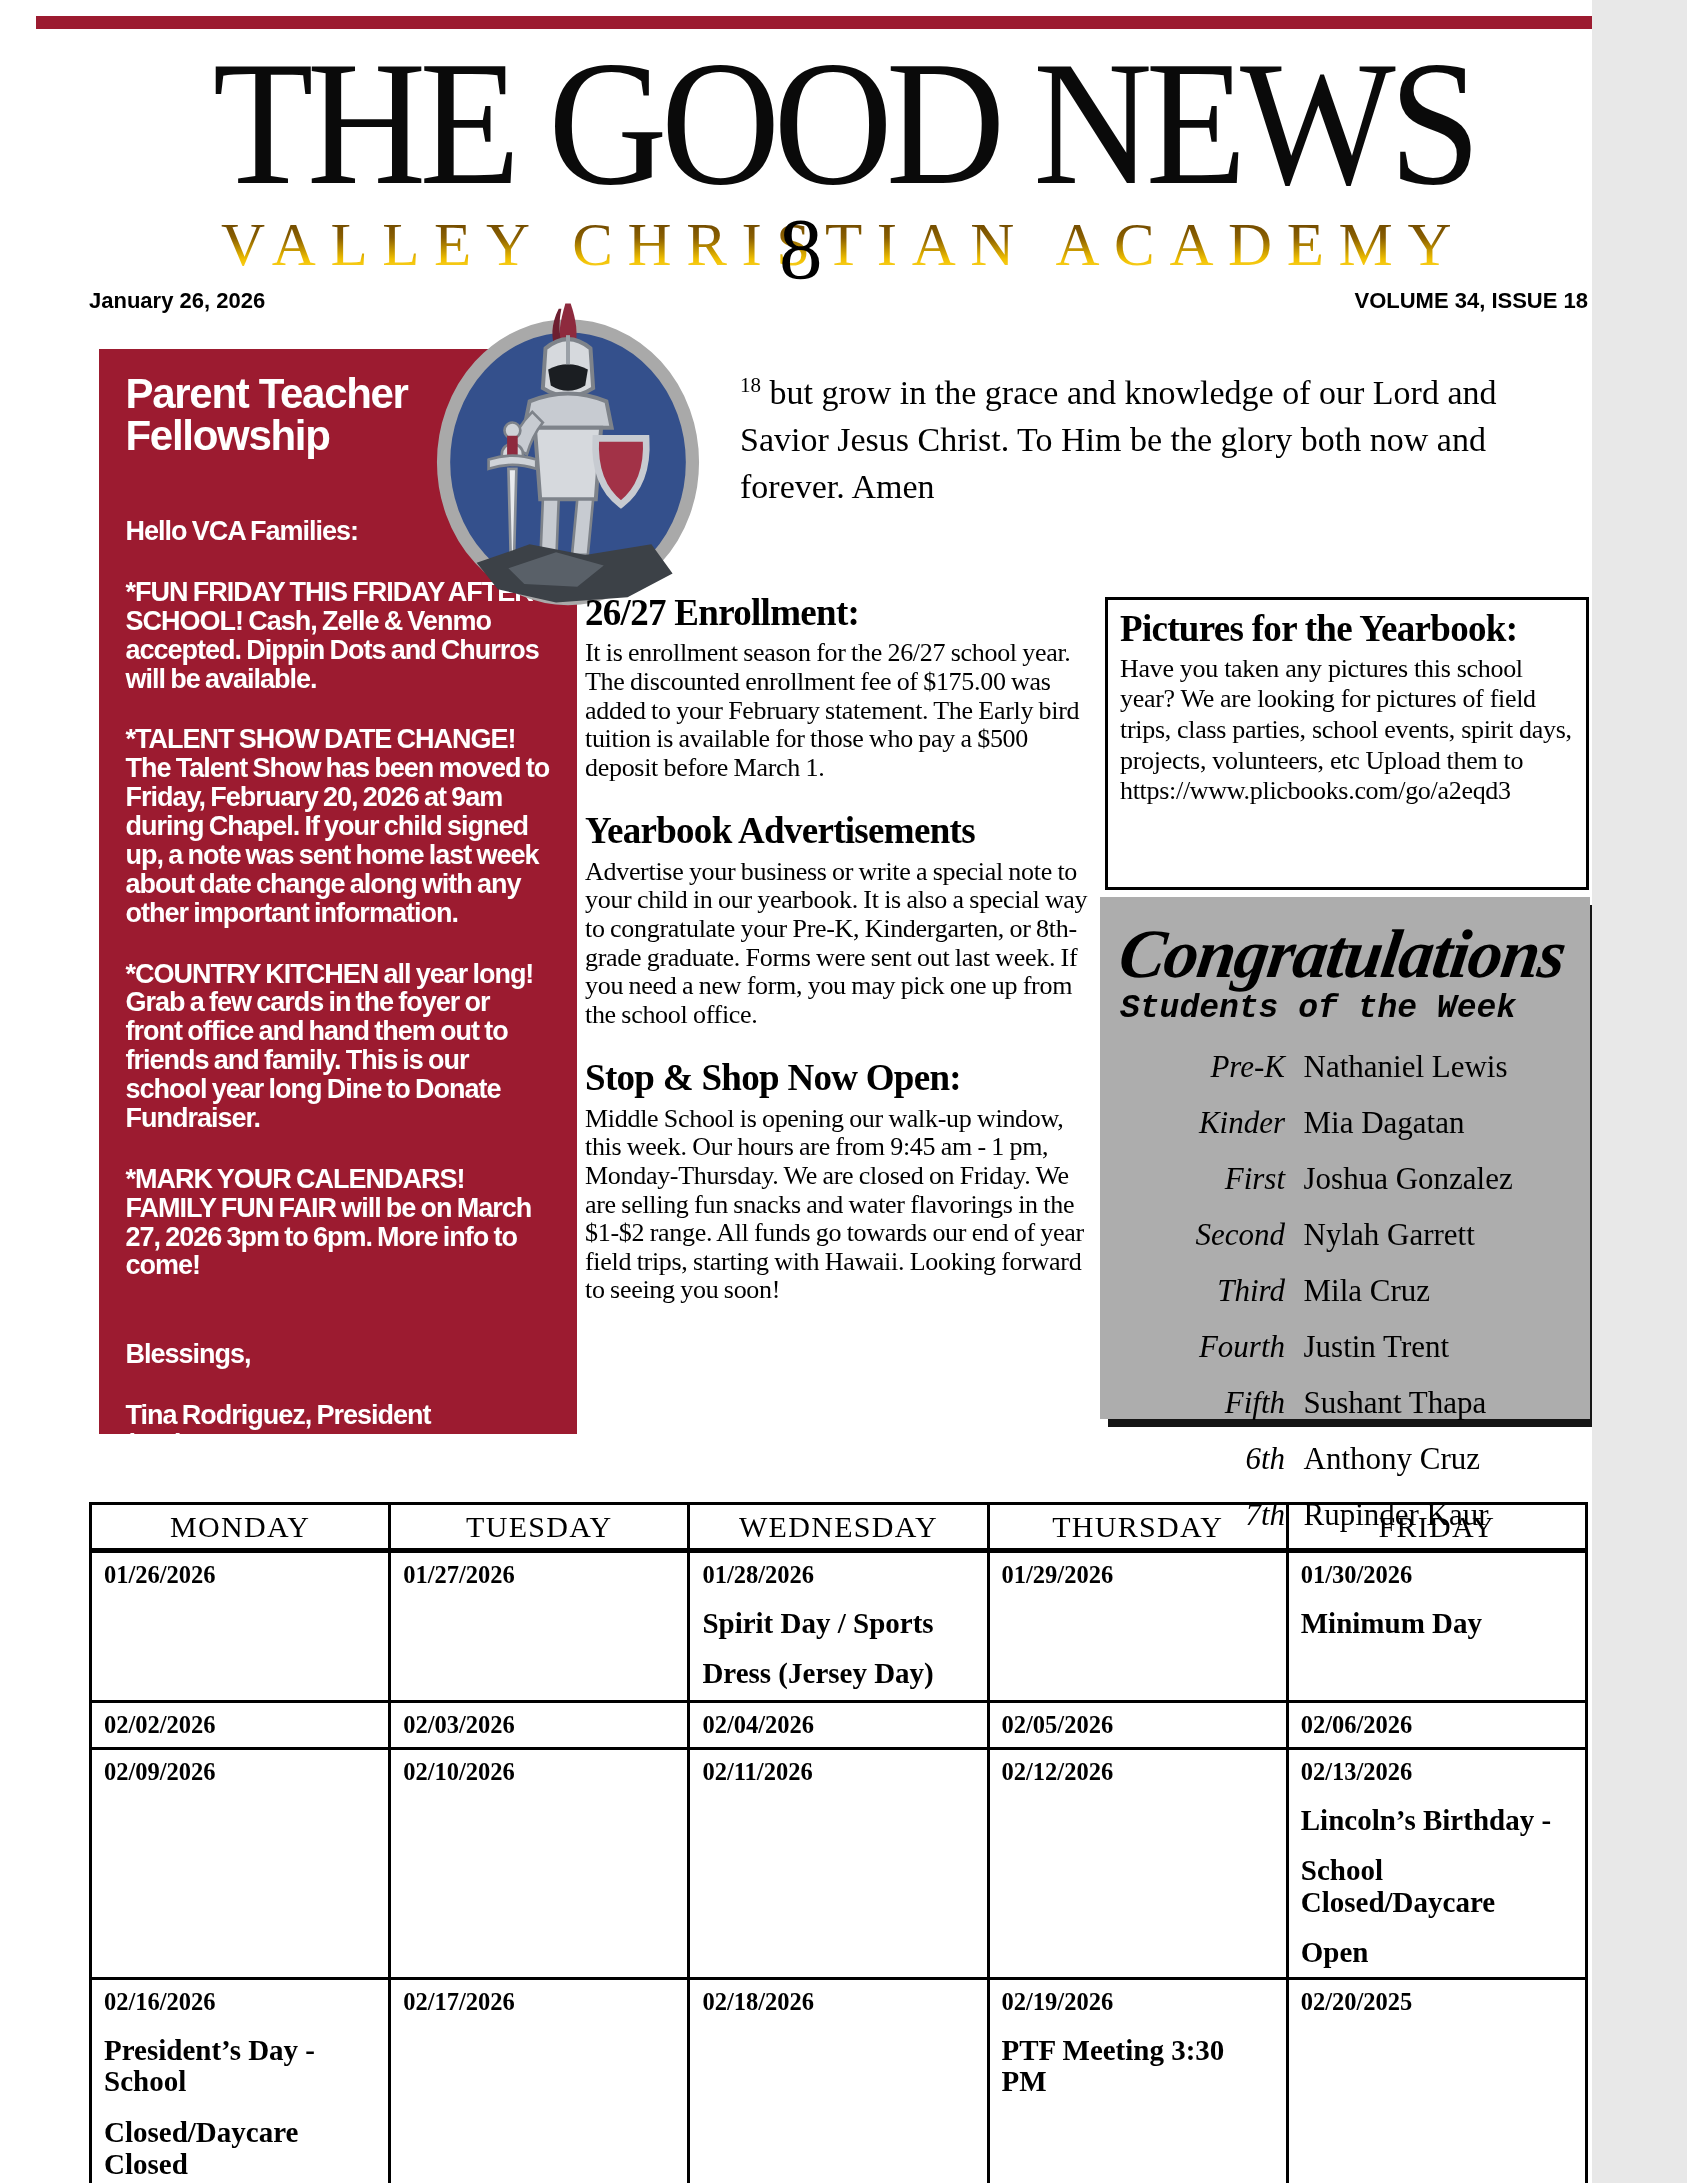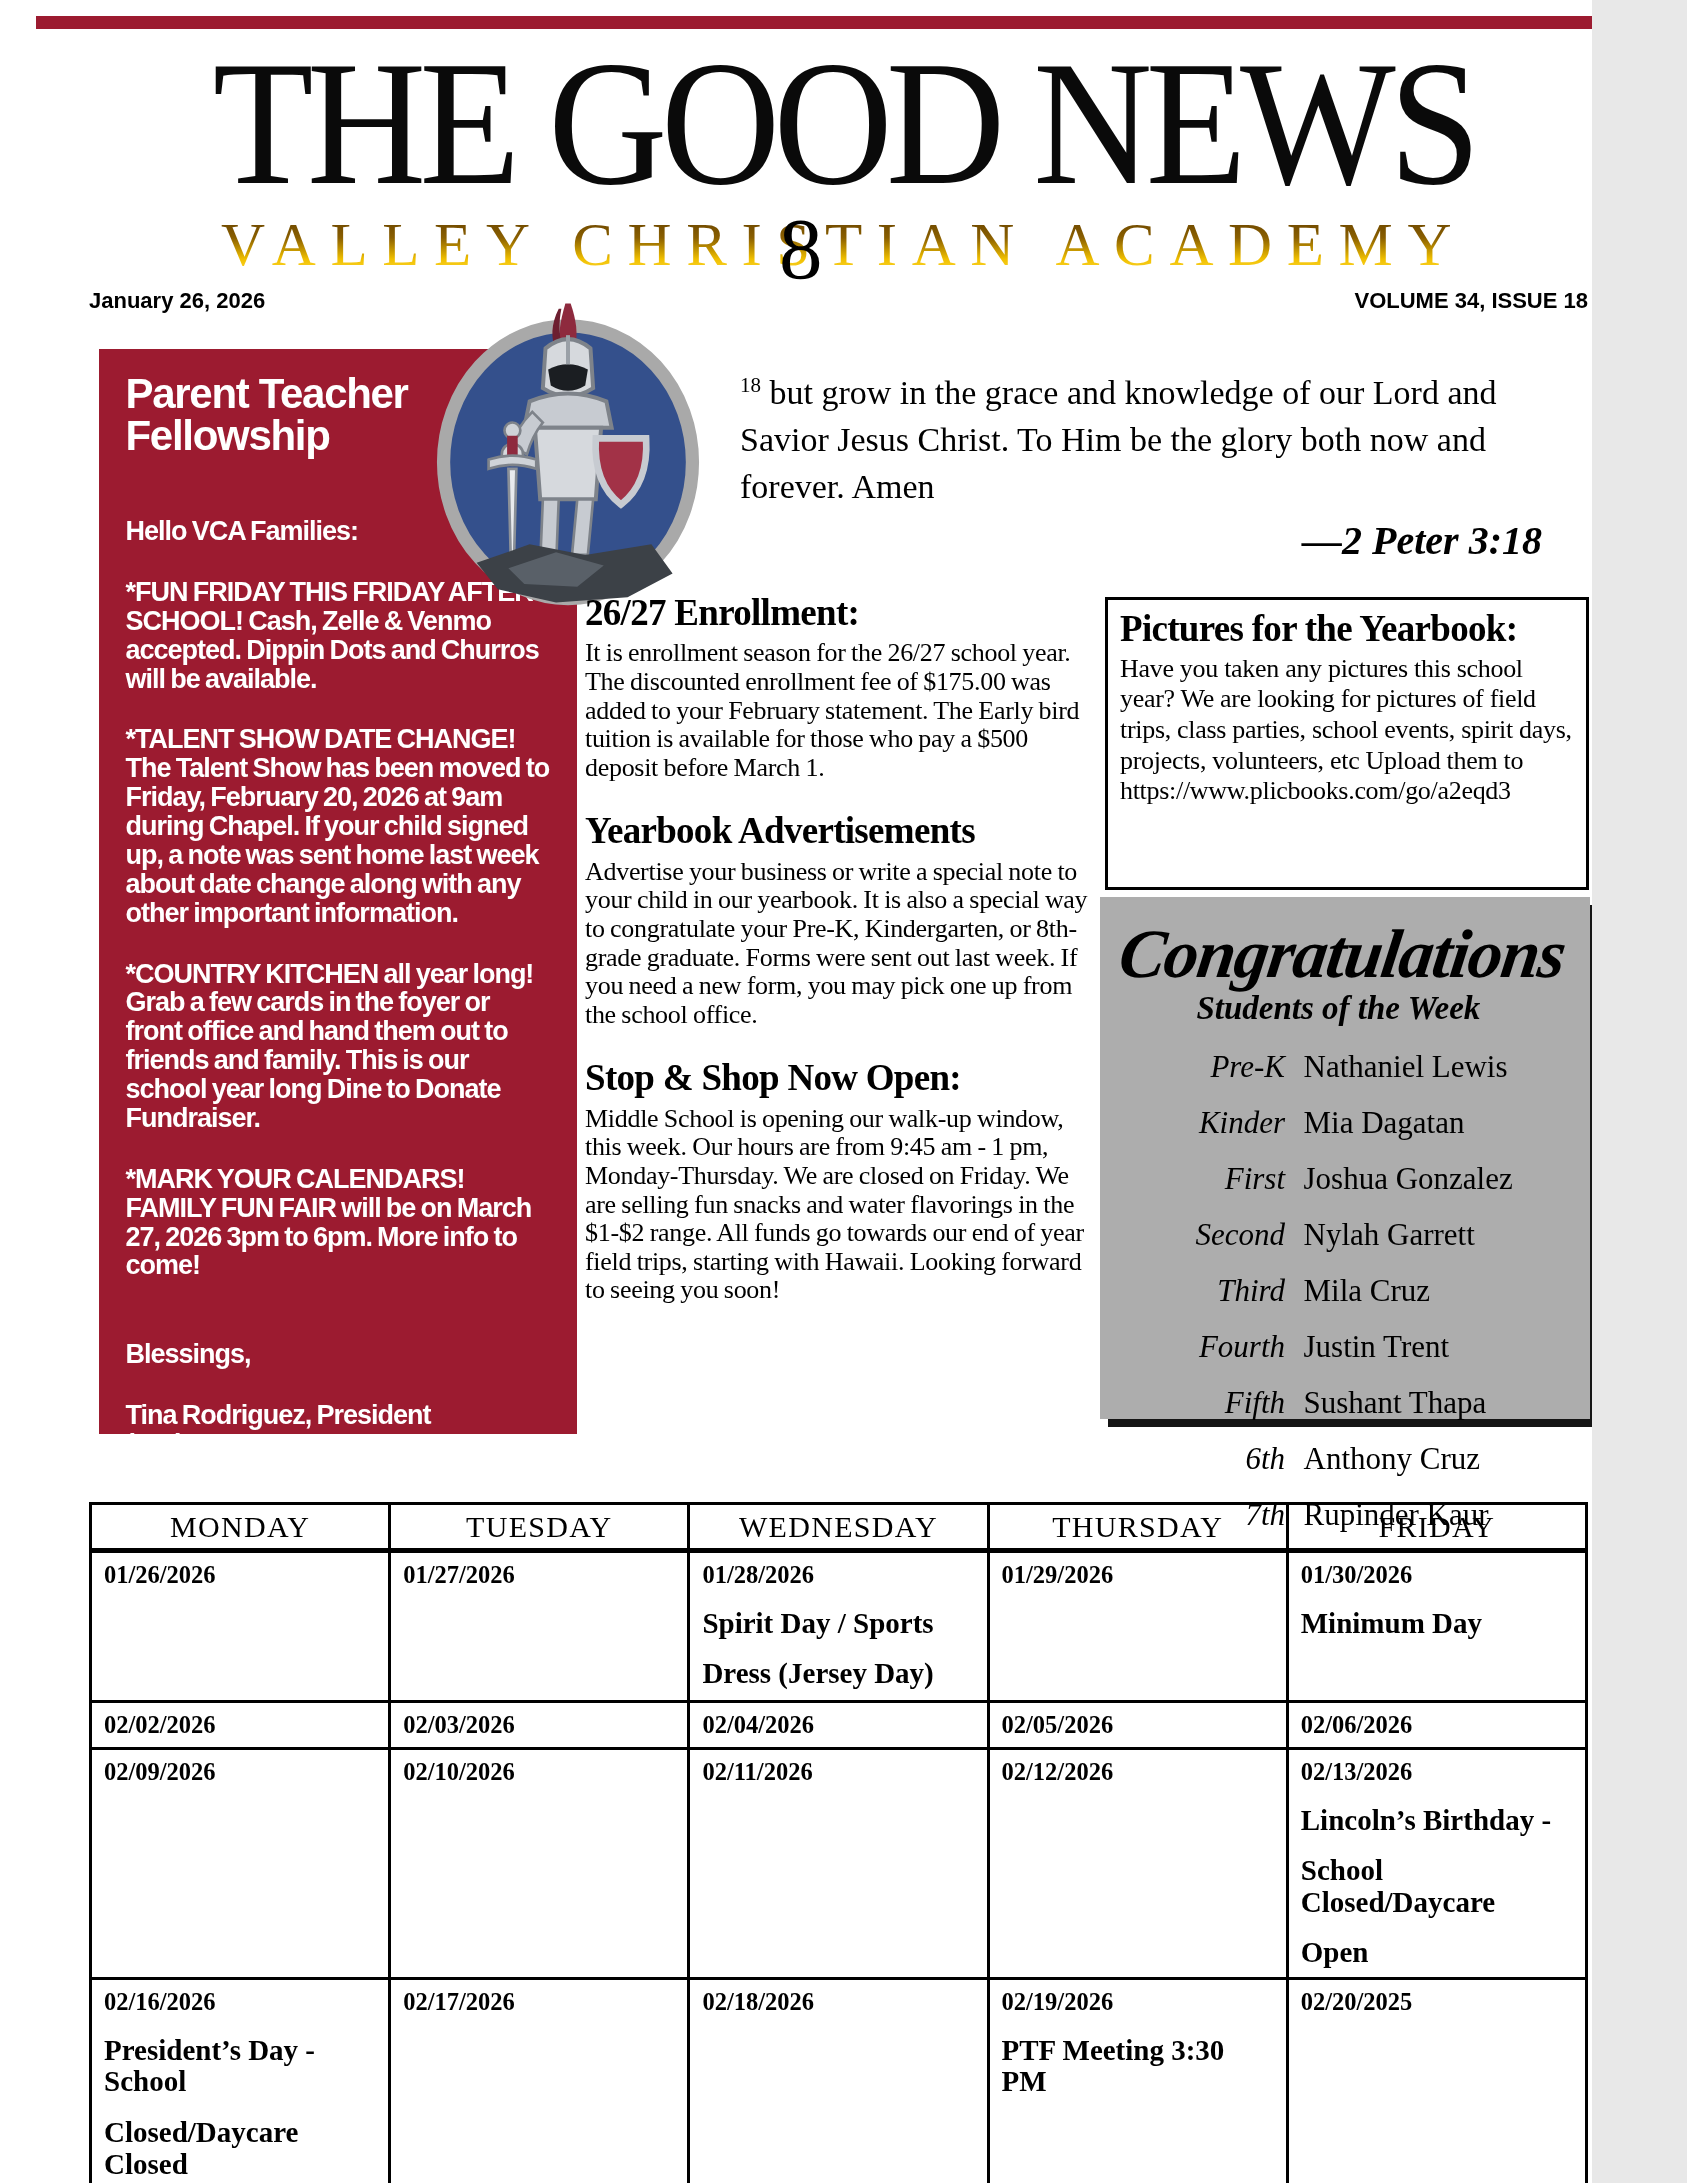--- a/index.html
+++ b/index.html
@@ -45,22 +45,22 @@
   
   .pictures-box{position:absolute;left:1105px;top:597px;width:454px;min-height:270px;
                 border:3.3px solid #000;padding:6.6px 12px 10.6px 12px;}
   .pic-title{font-size:37px;font-weight:700;margin:0 0 4px 0;letter-spacing:-0.7px;}
   .pic-body{font-size:26px;line-height:1.18;letter-spacing:-0.3px;margin:0;}
   
   .congrats{position:absolute;left:1100px;top:897px;width:450px;height:490px;background:#adadad;
             box-shadow:8px 8px 0 #151515;padding:16px 20px;}
   .cg-title{font-family:"Liberation Serif",serif;font-style:italic;font-weight:700;font-size:69px;
             line-height:1;transform:skewX(-8deg);letter-spacing:-1.3px;margin:6.6px 0 0 0;white-space:nowrap;}
-  .cg-sub{font-family:Liberation Serif, serif;font-weight:700;font-style:italic;font-size:33px;
-          text-align:center;margin:1.3px 13.2px 22.5px 0;}
+  .cg-sub{font-family:Liberation Mono, monospace;font-weight:700;font-style:italic;font-size:33px;
+          text-align:left;margin:1.3px 13.2px 22.5px 0;}
   .cg-rows{display:grid;grid-template-columns:165px 1fr;column-gap:18.5px;row-gap:20px;}
   .cg-grade{text-align:right;font-size:31px;font-style:italic;}
   .cg-name{text-align:left;font-size:31px;}
   
   .calendar{position:absolute;left:89px;top:1502px;width:1499px;border-collapse:collapse;
             table-layout:fixed;}
   .calendar th{border:3.3px solid #000;border-bottom:5.3px solid #000;height:41px;font-size:30px;
                font-weight:400;letter-spacing:1.3px;text-align:center;font-family:"Liberation Serif",serif;}
   .calendar td{border:3.3px solid #000;vertical-align:top;padding:8px 12px;}
   .cell-date{font-size:24.5px;font-weight:700;}
@@ -120,21 +120,20 @@
     <path d="M86 158 L98 158 L96 208 L84 206 Z" fill="#c7cbd1" stroke="#7e838a" stroke-width="2"></path>
     <path d="M112 158 L124 158 L120 200 L108 200 Z" fill="#c7cbd1" stroke="#7e838a" stroke-width="2"></path>
     <path d="M36 206 L76 192 L118 200 L168 192 L184 214 L150 232 L96 236 L52 226 Z" fill="#3c4147"></path>
     <path d="M60 210 L96 198 L132 208 L112 224 L72 222 Z" fill="#596068"></path>
   </svg>
 
   <div class="verse">
     <sup>18</sup>
     <span>but grow in the grace and knowledge of our Lord and Savior Jesus Christ.  To Him be the glory both now and forever. Amen</span>
   </div>
-  <div class="verse-attrib">—2 Peter 3:18</div>
 
   <section class="mid-col">
     <h3 class="art-title">26/27 Enrollment:</h3>
     <p class="art-body">It is enrollment season for the 26/27 school year.   The discounted enrollment fee of $175.00 was added to your February statement.    The Early bird tuition is available for those who pay a $500 deposit before March 1.</p>
     <h3 class="art-title">Yearbook Advertisements</h3>
     <p class="art-body">Advertise your business or write a special note to your child in our yearbook.  It is also a special way to congratulate your Pre-K, Kindergarten, or 8th-grade graduate. Forms were sent out last week.  If you need a new form, you may pick one up from the school office.</p>
     <h3 class="art-title">Stop &amp; Shop Now Open:</h3>
     <p class="art-body">Middle School is opening our walk-up window, this week.  Our hours are from 9:45 am - 1 pm, Monday-Thursday.  We are closed on Friday.  We are selling fun snacks and water flavorings in the $1-$2 range.  All funds go towards our end of year field trips, starting with Hawaii. Looking forward to seeing you soon!</p>
   </section>
 

